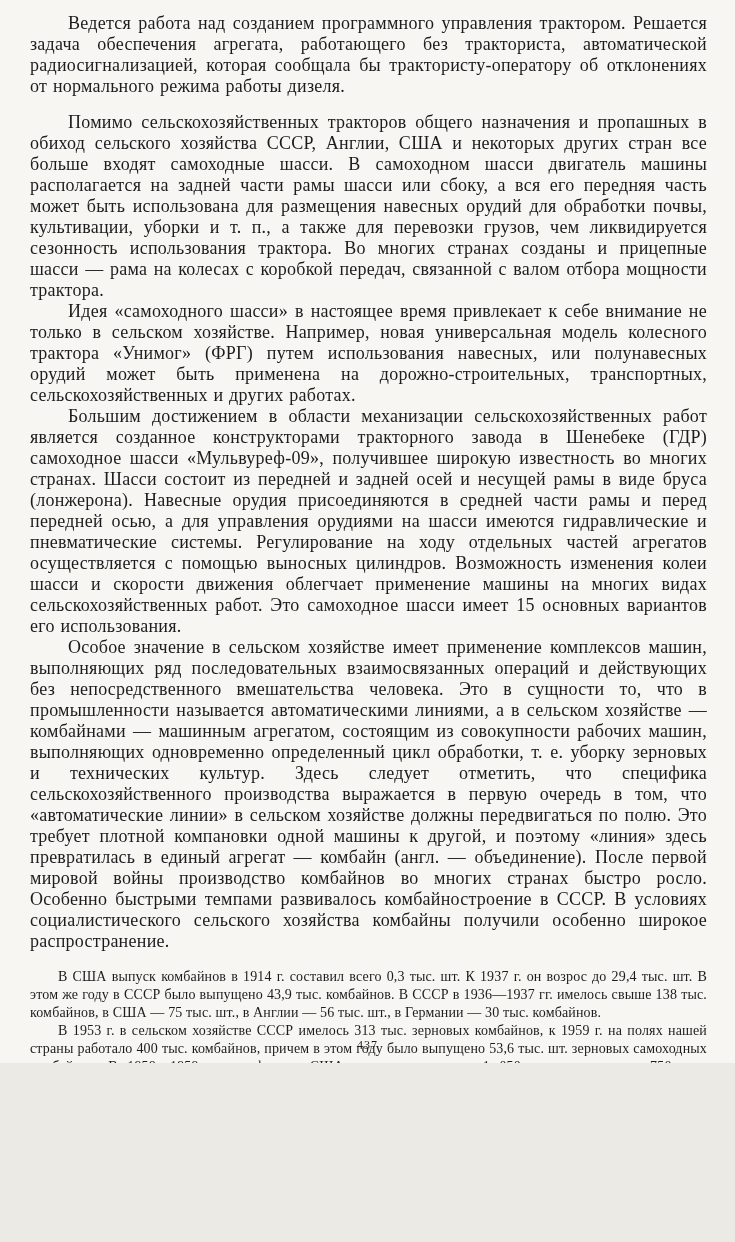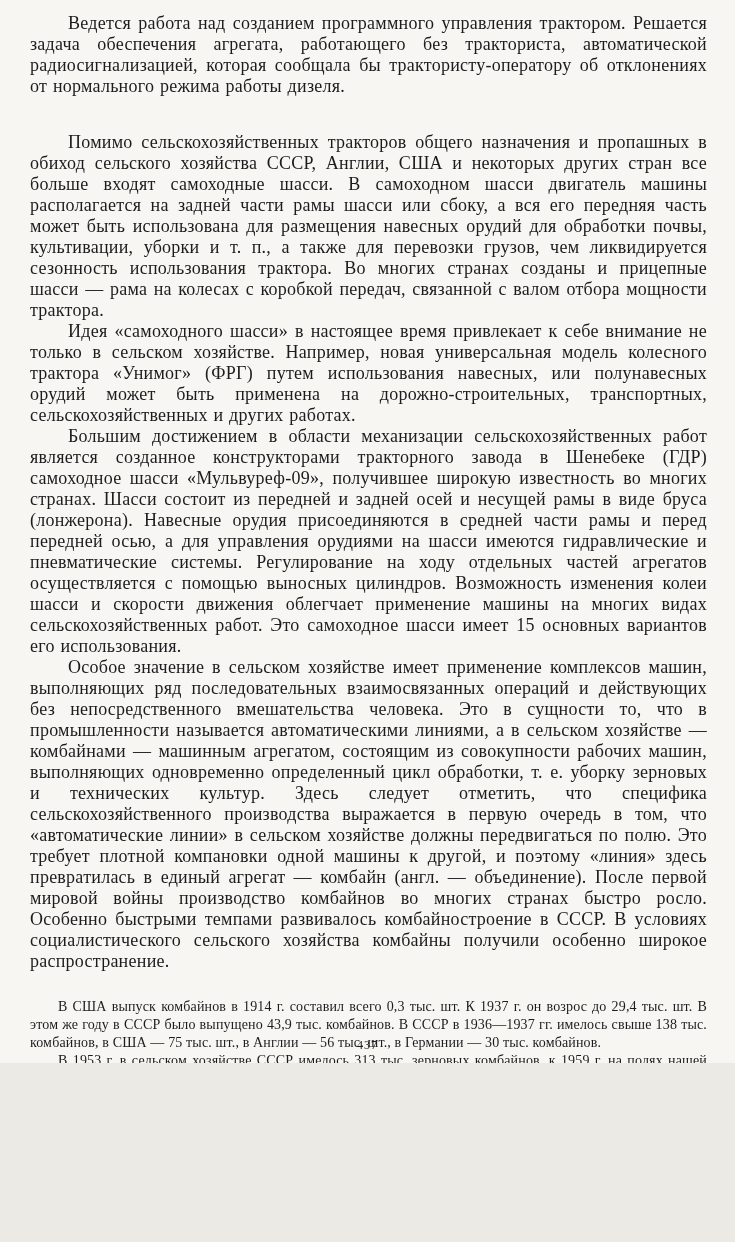--- a/index.html
+++ b/index.html
@@ -22,24 +22,24 @@
   .body-text p {
     margin: 0;
     font-size: 18px;
     line-height: 21px;
     letter-spacing: 0.25px;
     text-align: justify;
     text-indent: 38px;
     word-spacing: 1px;
   }
   .body-text p.section-gap {
-    margin-top: 35px;
+    margin-top: 15px;
   }
   .footnote-block {
-    margin-top: 26px;
+    margin-top: 16px;
   }
   .footnote-block p {
     margin: 0;
     font-size: 14px;
     line-height: 18px;
     letter-spacing: 0.15px;
     text-align: justify;
     text-indent: 28px;
   }
   .page-number {

